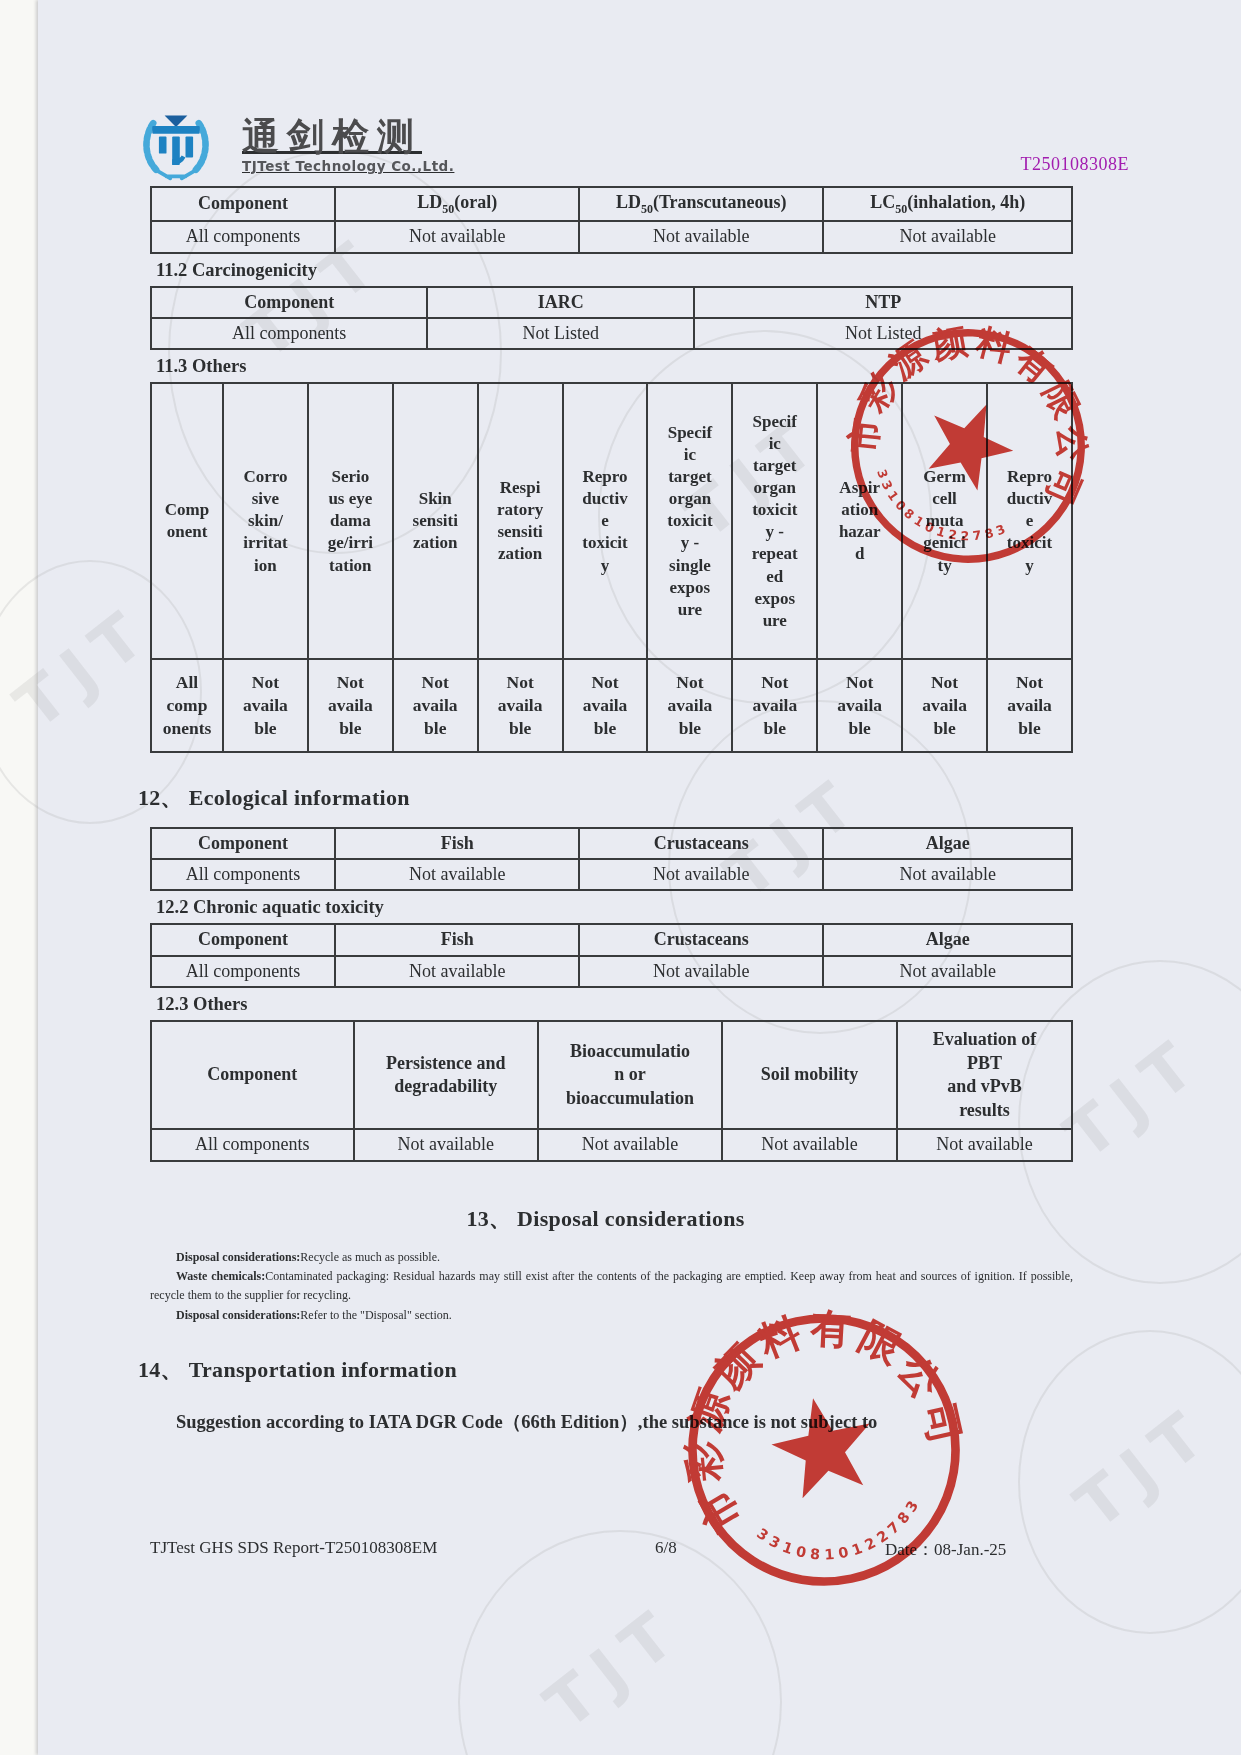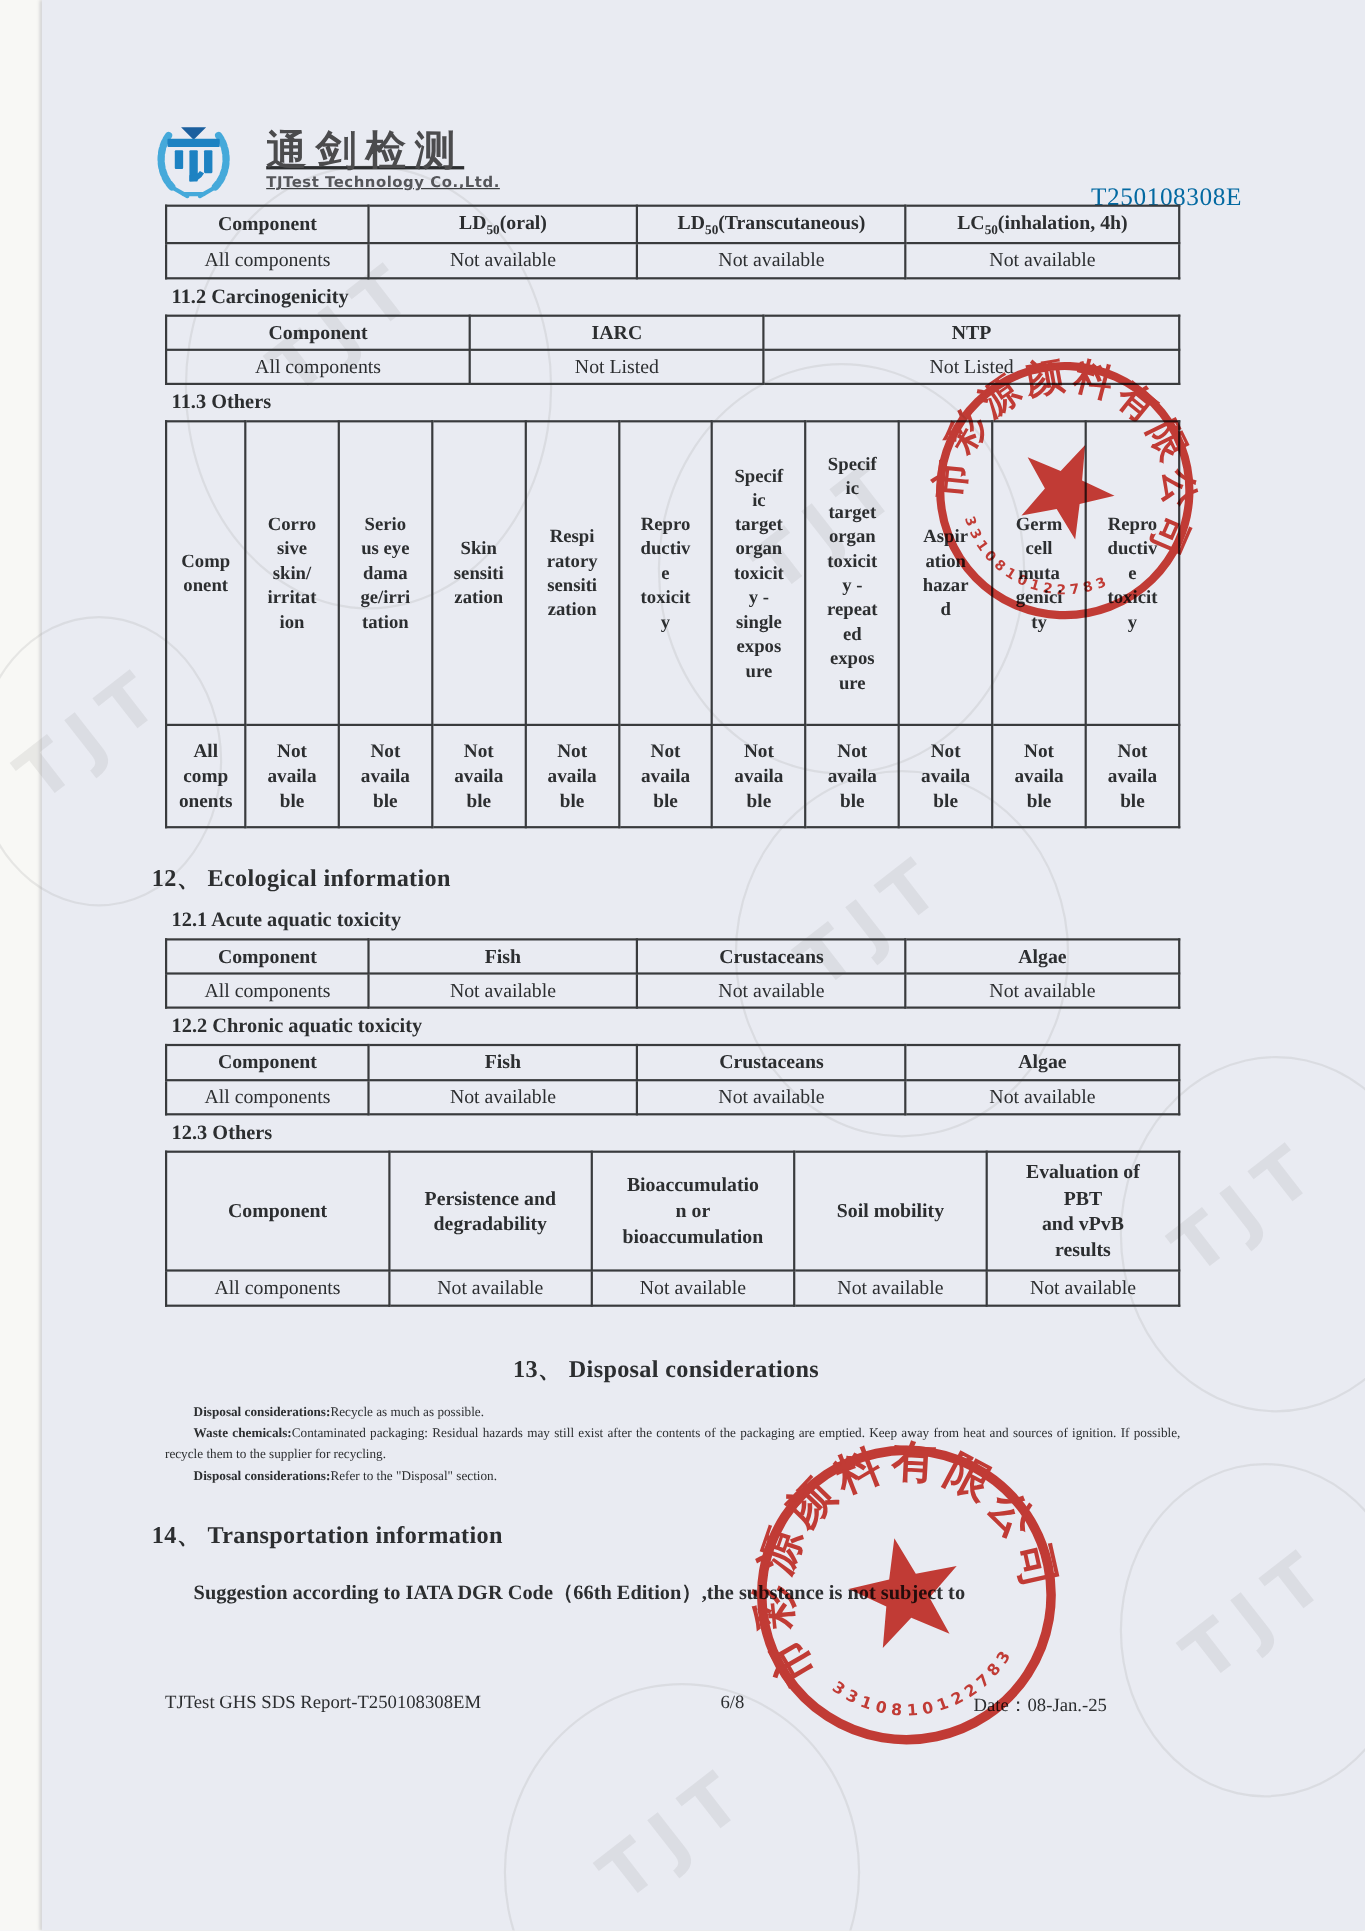--- a/index.html
+++ b/index.html
@@ -29,22 +29,22 @@
   .logo-texts{margin-left:28px;text-decoration:underline;}
   .logo-cn{
     font-family:"DejaVu Sans", sans-serif;
     font-size:37px;font-weight:bold;color:#4b4b4d;letter-spacing:8px;line-height:1.05;
   }
   .logo-en{
     font-family:"DejaVu Sans", sans-serif;
     font-size:13.5px;font-weight:bold;color:#55565a;letter-spacing:.5px;margin-top:2px;
   }
   .doc-number{
-    position:absolute;top:166px;right:112px;z-index:1;
-    font-size:23px;letter-spacing:.5px;color:#0369a1;
+    position:absolute;top:154px;right:112px;z-index:1;
+    font-size:18px;letter-spacing:.5px;color:#a21caf;
   }
   
   .content{position:absolute;left:112px;top:186px;width:923px;z-index:1;}
   table{border-collapse:collapse;table-layout:fixed;width:923px;background:transparent;}
   th,td{
     border:2px solid #393b3d;text-align:center;vertical-align:middle;
     padding:3px 2px;font-size:18px;line-height:1.3;
   }
   th{font-weight:bold;}
   .h-sub{font-size:18.5px;font-weight:bold;margin:6px 0 5px 6px;}
@@ -272,21 +272,20 @@
 ble</td>
         <td class="pre">Not
 availa
 ble</td>
       </tr>
     </tbody>
       </table>
 
     <div class="h-main">12、 Ecological information</div>
 
-    <div class="h-sub">12.1 Acute aquatic toxicity</div>
     <table>
       <colgroup>
           <col style="width:20%">
           <col style="width:26.5%">
           <col style="width:26.5%">
           <col style="width:27%">
         </colgroup>
       <tbody>
           <tr>
         <th>Component</th>

